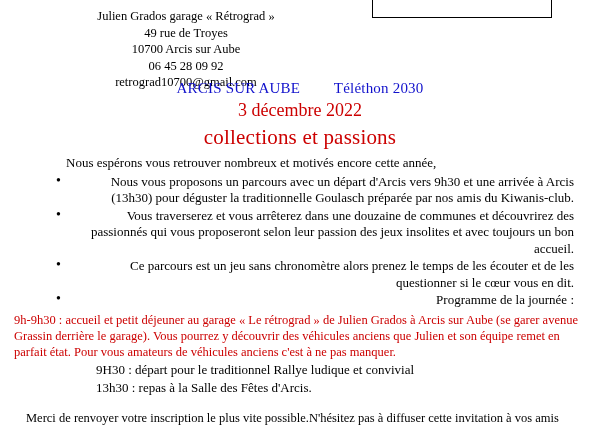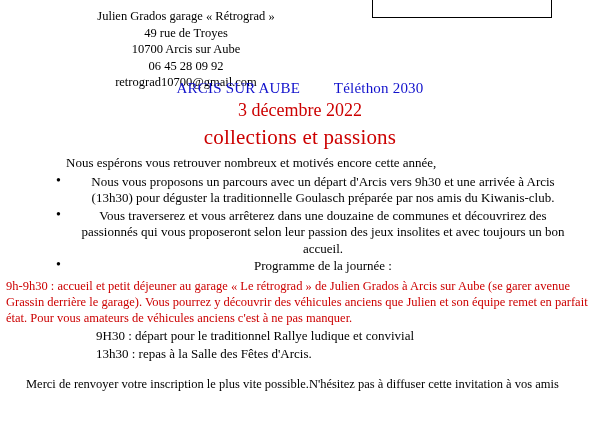--- a/index.html
+++ b/index.html
@@ -87,36 +87,36 @@
   }
   ul.bullets {
     margin: 0;
     padding: 0 26px 0 56px;
     list-style: none;
   }
   ul.bullets li {
     position: relative;
     padding-left: 16px;
     margin-bottom: 1px;
-    text-align: center;
+    text-align: right;
   }
   ul.bullets li::before {
     content: "\2022";
     position: absolute;
     left: 0;
     top: -1px;
     font-size: 14px;
   }
 
   .red-para {
     color: #cc0000;
     font-size: 12.5px;
     line-height: 16px;
     margin: 3px 0 0 0;
-    padding-left: 6px;
+    padding-left: 14px;
     padding-right: 12px;
     text-align: left;
   }
   .sched {
     margin: 1px 0 0 0;
     padding-left: 96px;
     font-size: 13px;
     line-height: 17px;
   }
   .closing {
@@ -151,20 +151,21 @@
     <div class="header-line2">3 décembre 2022</div>
     <div class="header-line3">collections et passions</div>
   </div>
 
   <div class="body-wrap">
     <p class="intro">Nous espérons vous retrouver nombreux et motivés encore cette année,</p>
 
     <ul class="bullets">
       <li>Nous vous proposons un parcours avec un départ d'Arcis vers 9h30 et une arrivée à Arcis (13h30) pour déguster la traditionnelle Goulasch préparée par nos amis du Kiwanis-club.</li>
       <li>Vous traverserez et vous arrêterez dans une douzaine de communes et découvrirez des passionnés qui vous proposeront selon leur passion des jeux insolites et avec toujours un bon accueil.</li>
+      <li>Ce parcours est un jeu sans chronomètre alors prenez le temps de les écouter et de les questionner si le cœur vous en dit.</li>
       <li>Programme de la journée :</li>
     </ul>
 
     <p class="red-para">9h-9h30 : accueil et petit déjeuner au garage « Le rétrograd » de Julien Grados à Arcis sur Aube (se garer avenue Grassin derrière le garage). Vous pourrez y découvrir des véhicules anciens que Julien et son équipe remet en parfait état. Pour vous amateurs de véhicules anciens c'est à ne pas manquer.</p>
 
     <p class="sched">9H30 : départ pour le traditionnel Rallye ludique et convivial</p>
     <p class="sched">13h30 : repas à la Salle des Fêtes d'Arcis.</p>
 
     <p class="closing">Merci de renvoyer votre inscription le plus vite possible.N'hésitez pas à diffuser cette invitation à vos amis</p>
   </div>

